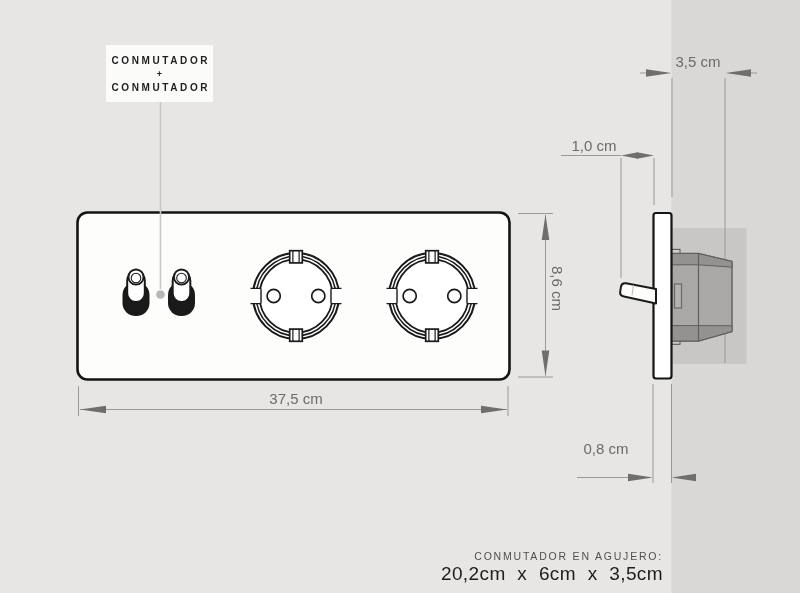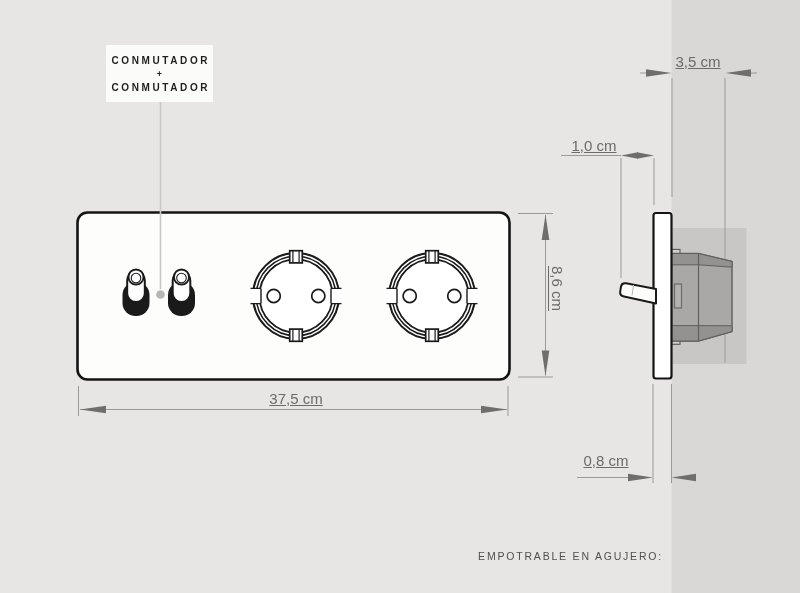--- a/index.html
+++ b/index.html
@@ -2,40 +2,40 @@
 <html><head>
 <meta charset="utf-8">
 <style>
   html,body{margin:0;padding:0;background:#e7e6e4;}
   .stage{
     position:relative;width:800px;height:593px;overflow:hidden;
     background:#e7e6e4;
     font-family:"Liberation Sans", sans-serif;
   }
   .stage svg{position:absolute;left:0;top:0;}
-  .txt{position:absolute;color:#6c6b69;font-size:15px;white-space:nowrap;text-decoration:underline;}
+  .txt{position:absolute;color:#6c6b69;font-size:15px;white-space:nowrap;}
   .txt.center{text-align:center;}
   .label-box{
     position:absolute;left:106px;top:45px;width:107px;height:57px;
     background:#fbfbfa;display:flex;flex-direction:column;align-items:center;
     justify-content:center;gap:3px;
   }
   .label-box .line{
     font-size:10px;font-weight:700;letter-spacing:2.6px;color:#1f1f1f;
     text-indent:2.6px;
   }
   .label-box .plus{font-size:9px;font-weight:700;color:#1f1f1f;}
   .dim-width{left:236px;top:390px;width:120px;}
   .dim-height{
     left:549px;top:266px;height:60px;
     writing-mode:vertical-rl;text-orientation:mixed;
   }
   .dim-depth{left:658px;top:53px;width:80px;}
   .dim-lever{left:554px;top:137px;width:80px;}
-  .dim-plate{left:566px;top:452px;width:80px;}
+  .dim-plate{left:566px;top:440px;width:80px;}
   .footer{position:absolute;right:137px;text-align:right;}
   .footer-note{top:550px;font-size:10.5px;letter-spacing:1.8px;color:#504f4d;}
   .footer-size{
     top:563px;font-size:19px;color:#1d1d1b;font-weight:500;
     letter-spacing:.4px;word-spacing:6px;
   }
 </style>
 </head>
 <body>
 
@@ -159,15 +159,16 @@
     <div class="plus">+</div>
     <div class="line">CONMUTADOR</div>
   </div>
 
   <div class="txt center dim-width">37,5 cm</div>
   <div class="txt dim-height">8,6 cm</div>
   <div class="txt center dim-depth">3,5 cm</div>
   <div class="txt center dim-lever">1,0 cm</div>
   <div class="txt center dim-plate">0,8 cm</div>
 
-  <div class="footer footer-note">EMPOTRABLE EN AGUJERO:</div>
+  <div class="footer footer-note">CONMUTADOR EN AGUJERO:</div>
+  <div class="footer footer-size">20,2cm x 6cm x 3,5cm</div>
 
 </div>
 
 </body></html>

